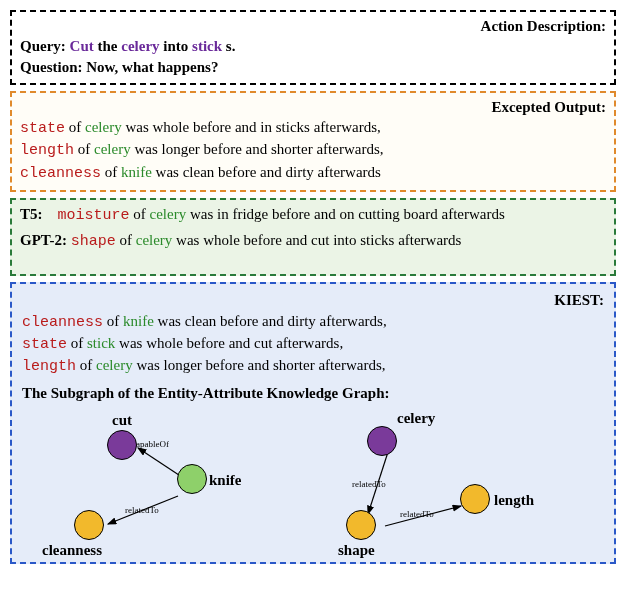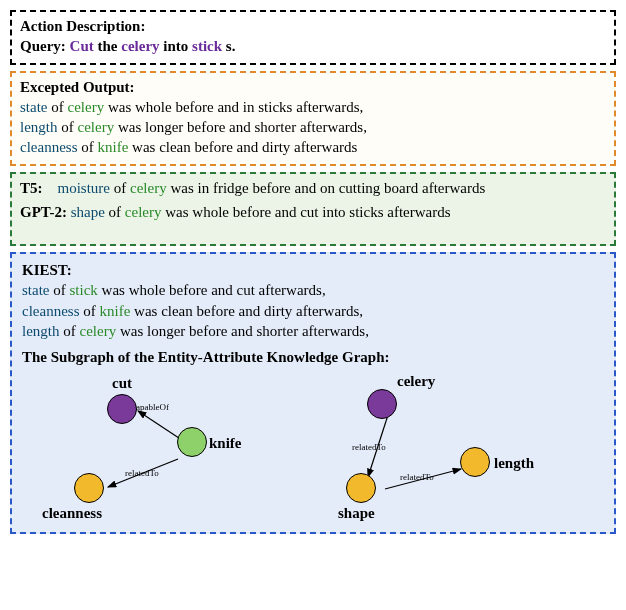--- a/index.html
+++ b/index.html
@@ -15,23 +15,23 @@
   .panel {
     border: 2px dashed;
     padding: 4px 8px 6px 8px;
     margin-bottom: 6px;
     box-sizing: border-box;
   }
   .panel-black { border-color: #000; background: #fff; }
   .panel-orange { border-color: #e08a2c; background: #fffdf7; }
   .panel-green { border-color: #2a7a3a; background: #ebf4e6; }
   .panel-blue  { border-color: #2a58c8; background: #e5ecf9; }
-  .panel-blue { padding: 6px 10px 8px 10px; }
-  .hdr { font-weight: bold; }
-  .attr { color: #0c4a6e; }
+  .panel-blue { padding: 6px 10px 1px 10px; }
+  .hdr { font-weight: bold; text-align: right; }
+  .attr { color: #b91c1c; font-family: Liberation Mono, monospace; }
   .ent  { color: #2a8a2a; }
   .kw   { color: #6a2a9a; }
   .t5 { margin-bottom: 4px; }
   .gpt { margin-bottom: 16px; }
   .subhdr { font-weight: bold; margin-top: 6px; }
   .graph-area {
     position: relative;
     width: 100%;
     height: 155px;
     margin-top: 2px;
@@ -73,20 +73,24 @@
   <div>
     <span class="hdr">Query:</span>
     <span> </span>
     <span class="kw hdr">Cut</span>
     <span class="hdr"> the </span>
     <span class="kw hdr">celery</span>
     <span class="hdr"> into </span>
     <span class="kw hdr">stick</span>
     <span class="hdr">s.</span>
   </div>
+  <div>
+    <span class="hdr">Question:</span>
+    <span class="hdr"> Now, what happens?</span>
+  </div>
 </div>
 
 <div class="panel panel-orange">
   <div class="hdr">Excepted Output:</div>
   <div>
     <span class="attr">state</span><span> of </span><span class="ent">celery</span><span> was whole before and in sticks afterwards,</span>
   </div>
   <div>
     <span class="attr">length</span><span> of </span><span class="ent">celery</span><span> was longer before and shorter afterwards,</span>
   </div>
@@ -104,24 +108,24 @@
   <div class="gpt">
     <span class="hdr">GPT-2:</span>
     <span> </span>
     <span class="attr">shape</span><span> of </span><span class="ent">celery</span><span> was whole before and cut into sticks afterwards</span>
   </div>
 </div>
 
 <div class="panel panel-blue">
   <div class="hdr">KIEST:</div>
   <div>
-    <span class="attr">state</span><span> of </span><span class="ent">stick</span><span> was whole before and cut afterwards,</span>
+    <span class="attr">cleanness</span><span> of </span><span class="ent">knife</span><span> was clean before and dirty afterwards,</span>
   </div>
   <div>
-    <span class="attr">cleanness</span><span> of </span><span class="ent">knife</span><span> was clean before and dirty afterwards,</span>
+    <span class="attr">state</span><span> of </span><span class="ent">stick</span><span> was whole before and cut afterwards,</span>
   </div>
   <div>
     <span class="attr">length</span><span> of </span><span class="ent">celery</span><span> was longer before and shorter afterwards,</span>
   </div>
 
   <div class="subhdr">The Subgraph of the Entity-Attribute Knowledge Graph:</div>
 
   <div class="graph-area">
 
     <svg class="graph-svg" viewBox="0 0 580 155">

